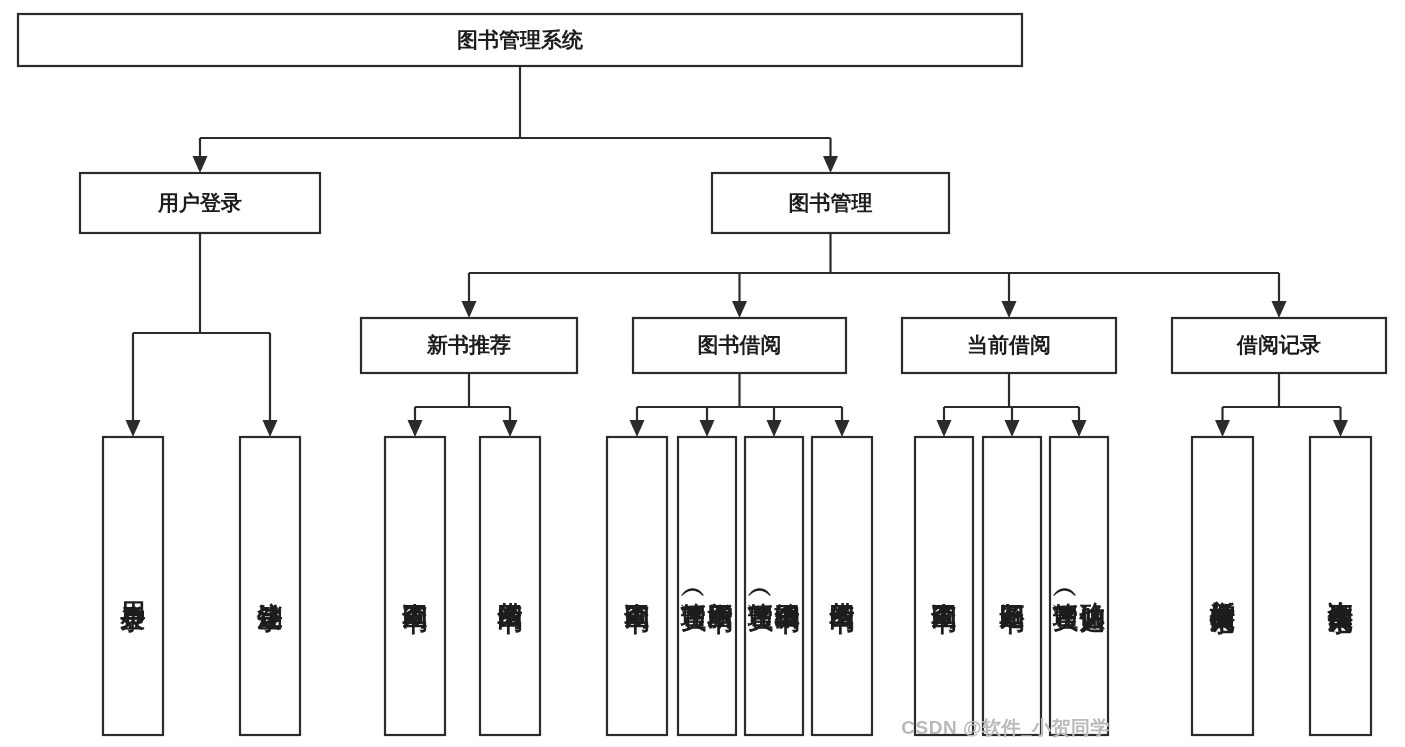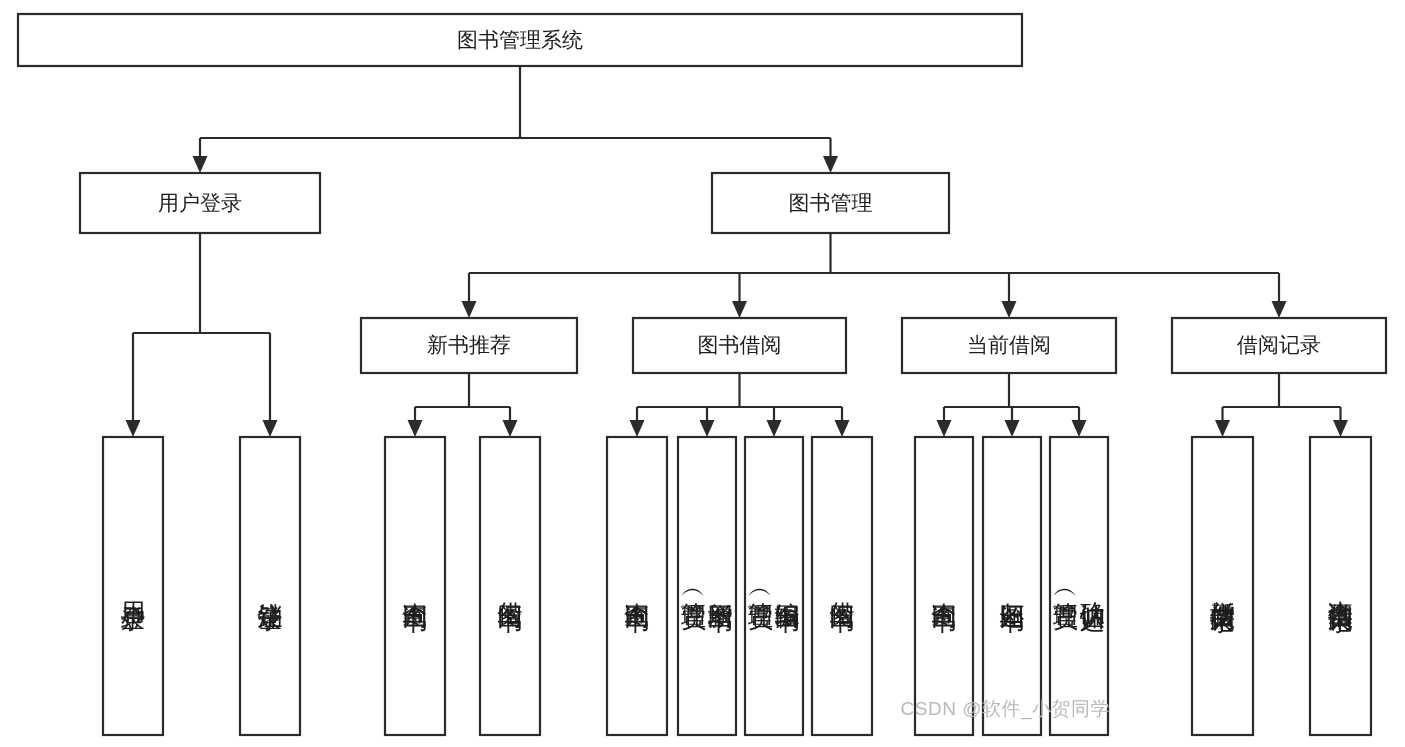--- a/index.html
+++ b/index.html
@@ -12,20 +12,21 @@
     height: 747px;
     font-family: "Liberation Sans", "DejaVu Sans", sans-serif;
     overflow: hidden;
     position: relative;
   }
   #diagram-root {
     position: relative;
     width: 1118px;
     height: 747px;
     background: #ffffff;
+    font-weight: bold;
   }
   svg.diagram-canvas {
     position: absolute;
     left: 0;
     top: 0;
     width: 1405px;
     height: 747px;
     display: block;
   }
   .node-box {
@@ -63,21 +64,21 @@
     align-items: center;
     justify-content: center;
     text-align: center;
     white-space: pre;
     pointer-events: none;
     user-select: none;
   }
   .watermark {
     position: absolute;
     right: 8px;
-    bottom: 25px;
+    bottom: 6px;
     font-family: "Liberation Sans", "DejaVu Sans", sans-serif;
     font-size: 19px;
     color: #b9b9b9;
     letter-spacing: 0.5px;
     white-space: nowrap;
   }
 </style>
 </head>
 <body>
 

